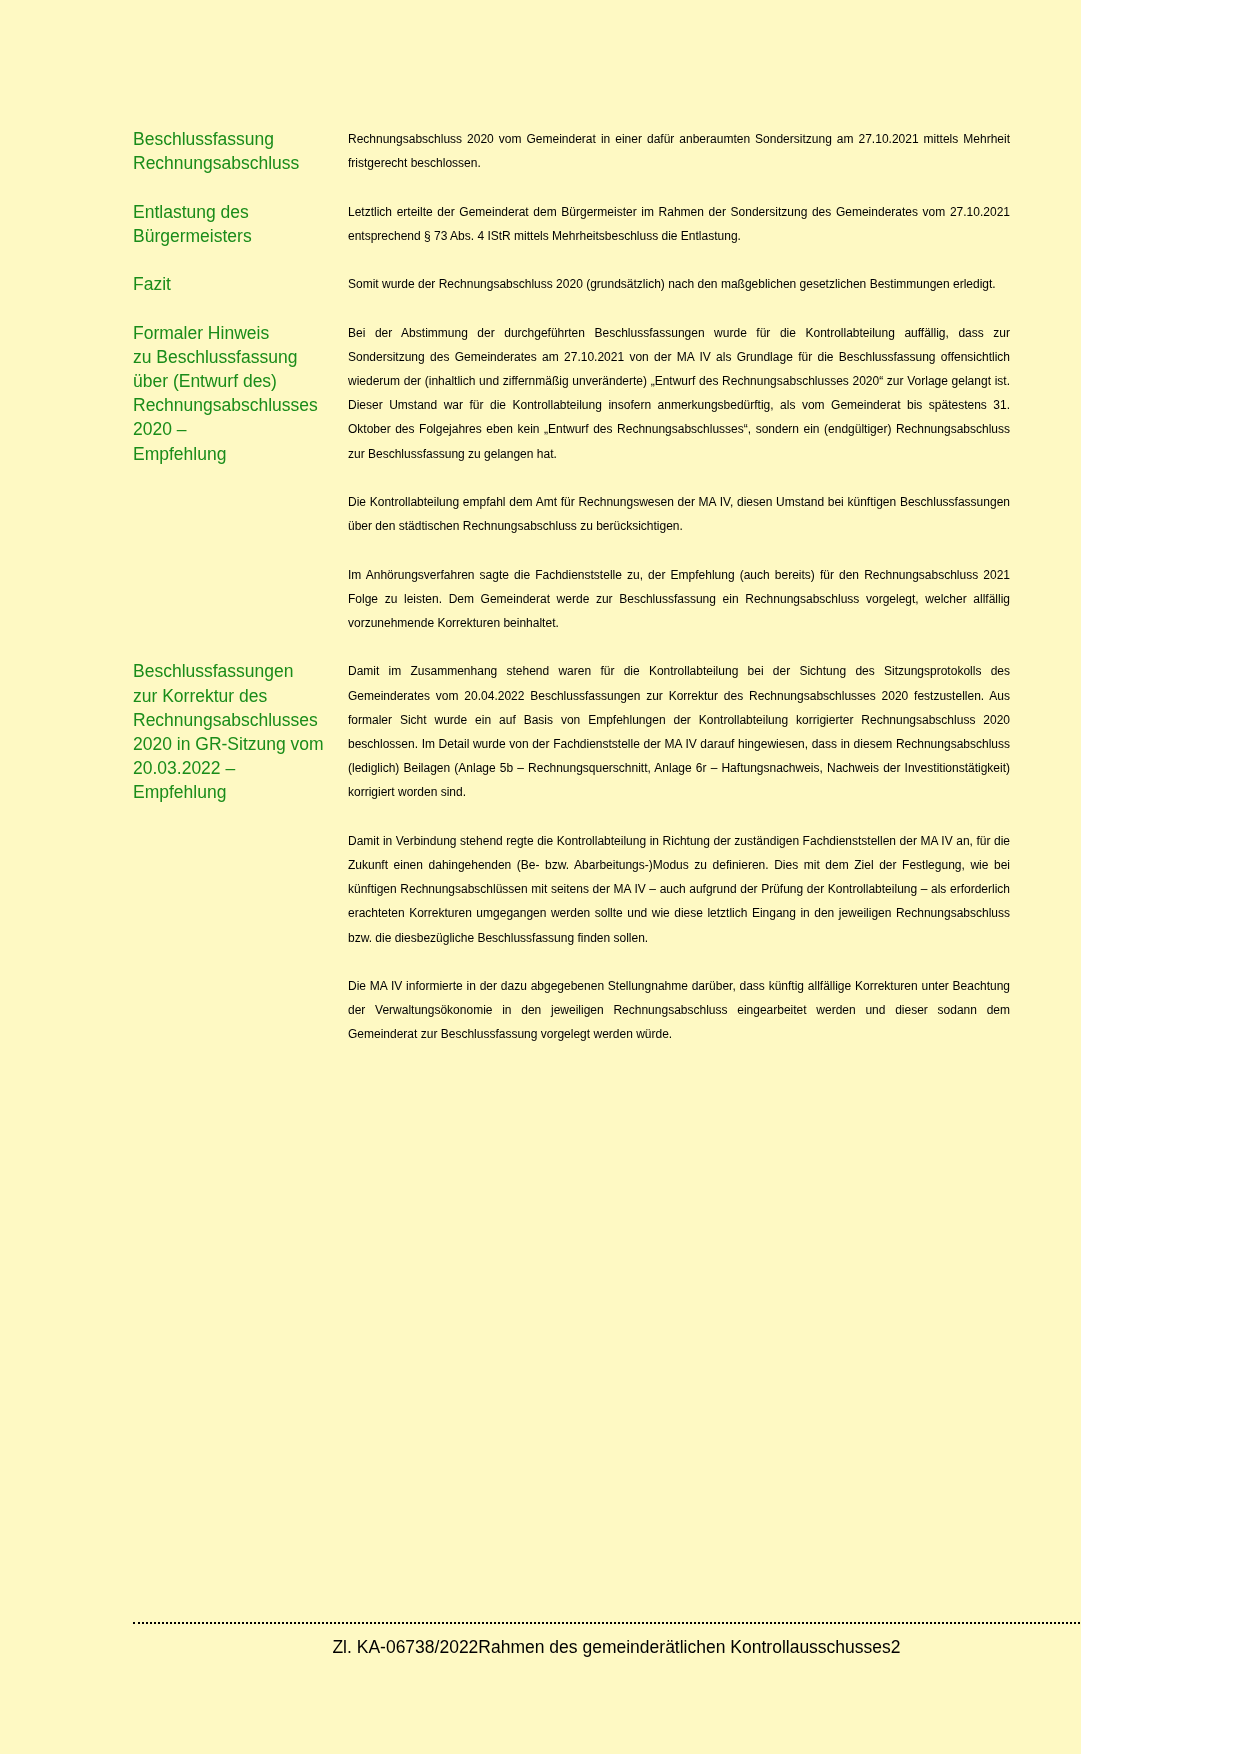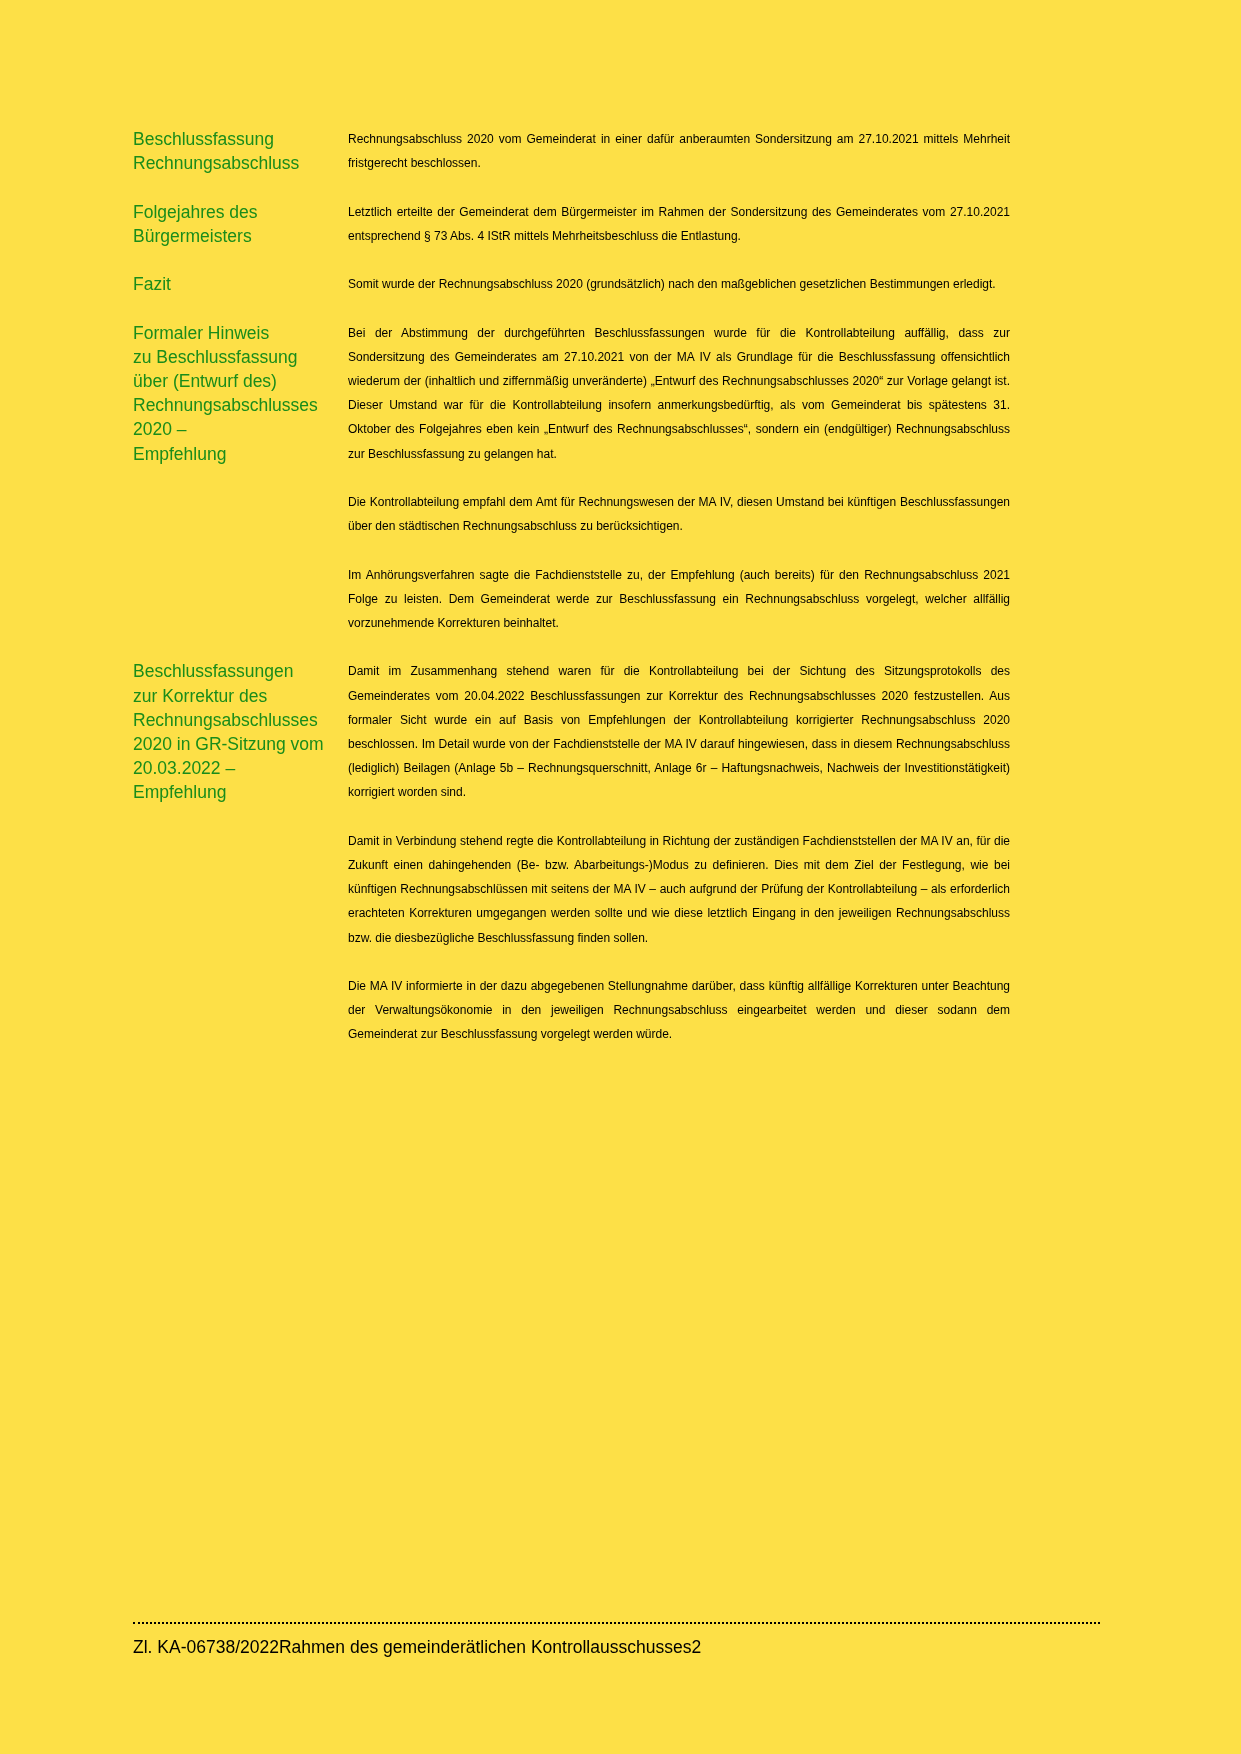--- a/index.html
+++ b/index.html
@@ -2,23 +2,23 @@
 <html lang="de"><head>
 <meta charset="utf-8">
 <style>
   html, body {
     margin: 0;
     padding: 0;
     background: #ffffff;
   }
   .page {
     position: relative;
-    width: 1241px;
+    width: 1081px;
     height: 1754px;
-    background: #fde047;
+    background: #fef9c3;
     font-family: "Liberation Sans", sans-serif;
     color: #000000;
     overflow: hidden;
   }
   .content {
     position: absolute;
     left: 133px;
     top: 127px;
     width: 877px;
   }
@@ -53,21 +53,21 @@
     top: 1622px;
     width: 967px;
   }
   .footer-rule {
     border-top: 2px dotted #000000;
     height: 0;
     width: 100%;
   }
   .footer-row {
     display: flex;
-    justify-content: flex-start;
+    justify-content: center;
     align-items: baseline;
     padding-top: 11px;
     font-size: 17.5px;
     line-height: 24.2px;
   }
 </style>
 </head>
 <body>
 
 <div class="page">
@@ -76,21 +76,21 @@
 
     <section class="section">
       <div class="label">Beschlussfassung
 Rechnungsabschluss</div>
       <div class="bodycol">
         <p class="para">Rechnungsabschluss 2020 vom Gemeinderat in einer dafür anberaumten Sondersitzung am 27.10.2021 mittels Mehrheit fristgerecht beschlossen.</p>
       </div>
     </section>
 
     <section class="section">
-      <div class="label">Folgejahres des
+      <div class="label">Entlastung des
 Bürgermeisters</div>
       <div class="bodycol">
         <p class="para">Letztlich erteilte der Gemeinderat dem Bürgermeister im Rahmen der Sondersitzung des Gemeinderates vom 27.10.2021 entsprechend § 73 Abs. 4 IStR mittels Mehrheitsbeschluss die Entlastung.</p>
       </div>
     </section>
 
     <section class="section">
       <div class="label">Fazit</div>
       <div class="bodycol">
         <p class="para">Somit wurde der Rechnungsabschluss 2020 (grundsätzlich) nach den maßgeblichen gesetzlichen Bestimmungen erledigt.</p>

